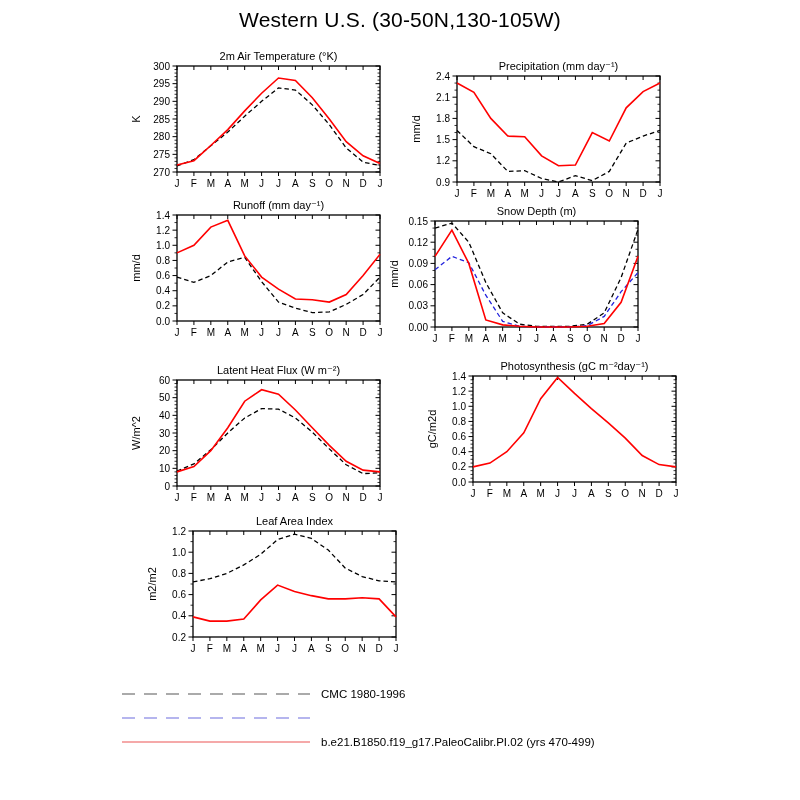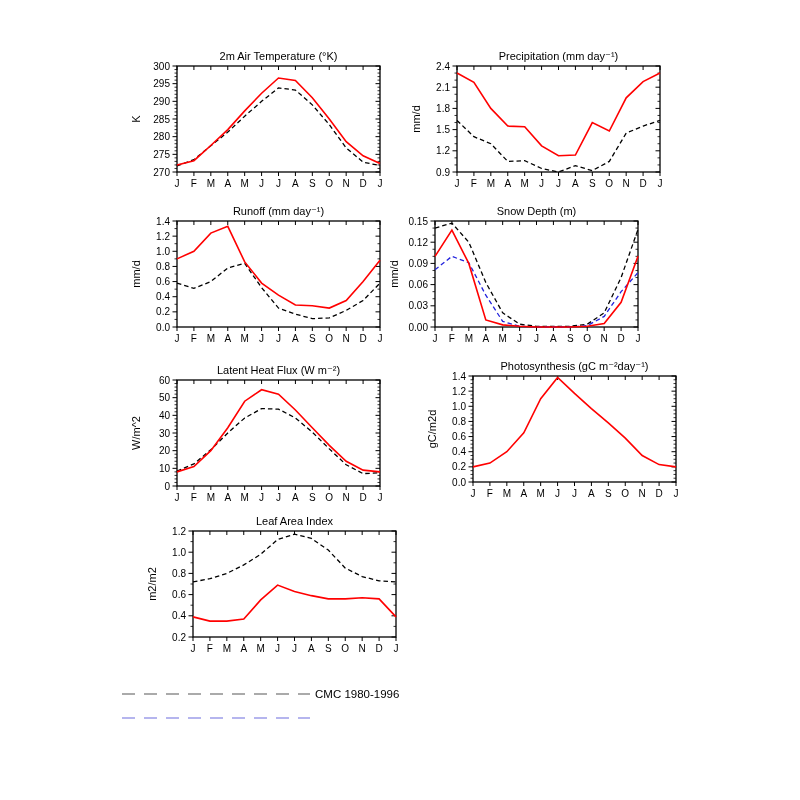--- a/index.html
+++ b/index.html
@@ -6,27 +6,28 @@
   body{width:800px;height:800px;position:relative;overflow:hidden;
        font-family:"Liberation Sans","DejaVu Sans",sans-serif;color:#000;}
   .page{position:absolute;left:0;top:0;width:800px;height:800px;background:#fff;}
   .main-title{position:absolute;left:0;top:8px;width:800px;text-align:center;
               font-size:21px;font-weight:normal;margin:0;letter-spacing:0.2px;}
   .chart{position:absolute;width:280px;height:152px;text-decoration:underline;}
   .chart-svg{display:block;width:280px;height:152px;}
   .legend{position:absolute;left:120px;top:682px;width:670px;}
   .legend-row{display:flex;align-items:center;height:24px;}
   .legend-line{width:192px;height:24px;flex:0 0 192px;}
-  .legend-label{font-size:11.5px;margin-left:3px;white-space:nowrap;}
+  .legend-label{font-size:11.5px;margin-left:9px;white-space:nowrap;}
 </style>
 </head>
 <body>
 
 <div class="page">
 
+  <h1 class="main-title">Western U.S. (30-50N,130-105W)</h1>
 
   <div class="chart" style="left:130px;top:50px">
     <svg class="chart-svg" viewBox="0 0 280 152">
         <text x="148.5" y="10" text-anchor="middle" font-size="11" fill="#000000">2m Air Temperature (°K)</text>
         <text x="10" y="69" text-anchor="middle" font-size="11" fill="#000000" transform="rotate(-90 10 69)">K</text>
         <rect x="47" y="16" width="203" height="106" fill="none" stroke="#000000" stroke-width="1.3"></rect>
         <line x1="47" y1="122" x2="47" y2="126" stroke="#000000" stroke-width="1"></line>
         <line x1="47" y1="16" x2="47" y2="20" stroke="#000000" stroke-width="1"></line>
         <text x="47" y="137" text-anchor="middle" font-size="10" fill="#000000">J</text>
         <line x1="63.91666666666667" y1="122" x2="63.91666666666667" y2="126" stroke="#000000" stroke-width="1"></line>
@@ -131,21 +132,21 @@
         <line x1="44.5" y1="26.599999999999994" x2="47" y2="26.599999999999994" stroke="#000000" stroke-width="0.8"></line>
         <line x1="247.5" y1="26.599999999999994" x2="250" y2="26.599999999999994" stroke="#000000" stroke-width="0.8"></line>
         <line x1="44.5" y1="23.066666666666663" x2="47" y2="23.066666666666663" stroke="#000000" stroke-width="0.8"></line>
         <line x1="247.5" y1="23.066666666666663" x2="250" y2="23.066666666666663" stroke="#000000" stroke-width="0.8"></line>
         <line x1="44.5" y1="19.53333333333333" x2="47" y2="19.53333333333333" stroke="#000000" stroke-width="0.8"></line>
         <line x1="247.5" y1="19.53333333333333" x2="250" y2="19.53333333333333" stroke="#000000" stroke-width="0.8"></line>
         <polyline points="47.0,115.99 63.9,109.63 80.8,95.85 97.8,82.07 114.7,66.17 131.6,51.33 148.5,37.91 165.4,40.03 182.3,54.87 199.3,74.65 216.2,97.97 233.1,112.11 250.0,115.64" fill="none" stroke="#000000" stroke-width="1.3" stroke-dasharray="4.5,3"></polyline>
         <polyline points="47.0,114.93 63.9,110.69 80.8,95.50 97.8,79.60 114.7,60.87 131.6,43.21 148.5,28.01 165.4,30.49 182.3,47.80 199.3,69.00 216.2,91.61 233.1,105.75 250.0,113.52" fill="none" stroke="#ff0000" stroke-width="1.6"></polyline>
       </svg>
   </div>
-  <div class="chart" style="left:410px;top:50px">
+  <div class="chart" style="left:410px;top:60px">
     <svg class="chart-svg" viewBox="0 0 280 152">
         <text x="148.5" y="10" text-anchor="middle" font-size="11" fill="#000000">Precipitation (mm day⁻¹)</text>
         <text x="10" y="69" text-anchor="middle" font-size="11" fill="#000000" transform="rotate(-90 10 69)">mm/d</text>
         <rect x="47" y="16" width="203" height="106" fill="none" stroke="#000000" stroke-width="1.3"></rect>
         <line x1="47" y1="122" x2="47" y2="126" stroke="#000000" stroke-width="1"></line>
         <line x1="47" y1="16" x2="47" y2="20" stroke="#000000" stroke-width="1"></line>
         <text x="47" y="137" text-anchor="middle" font-size="10" fill="#000000">J</text>
         <line x1="63.91666666666667" y1="122" x2="63.91666666666667" y2="126" stroke="#000000" stroke-width="1"></line>
         <line x1="63.91666666666667" y1="16" x2="63.91666666666667" y2="20" stroke="#000000" stroke-width="1"></line>
         <text x="63.91666666666667" y="137" text-anchor="middle" font-size="10" fill="#000000">F</text>
@@ -217,21 +218,21 @@
         <line x1="44.5" y1="44.266666666666666" x2="47" y2="44.266666666666666" stroke="#000000" stroke-width="0.8"></line>
         <line x1="247.5" y1="44.266666666666666" x2="250" y2="44.266666666666666" stroke="#000000" stroke-width="0.8"></line>
         <line x1="44.5" y1="30.13333333333334" x2="47" y2="30.13333333333334" stroke="#000000" stroke-width="0.8"></line>
         <line x1="247.5" y1="30.13333333333334" x2="250" y2="30.13333333333334" stroke="#000000" stroke-width="0.8"></line>
         <line x1="44.5" y1="23.066666666666677" x2="47" y2="23.066666666666677" stroke="#000000" stroke-width="0.8"></line>
         <line x1="247.5" y1="23.066666666666677" x2="250" y2="23.066666666666677" stroke="#000000" stroke-width="0.8"></line>
         <polyline points="47.0,70.41 63.9,86.67 80.8,93.73 97.8,111.40 114.7,110.69 131.6,118.47 148.5,122.00 165.4,115.64 182.3,120.59 199.3,111.40 216.2,83.13 233.1,76.07 250.0,70.41" fill="none" stroke="#000000" stroke-width="1.3" stroke-dasharray="4.5,3"></polyline>
         <polyline points="47.0,23.07 63.9,32.25 80.8,58.40 97.8,76.07 114.7,76.77 131.6,95.85 148.5,105.75 165.4,105.04 182.3,72.53 199.3,81.01 216.2,47.80 233.1,31.55 250.0,23.07" fill="none" stroke="#ff0000" stroke-width="1.6"></polyline>
       </svg>
   </div>
-  <div class="chart" style="left:130px;top:205px">
+  <div class="chart" style="left:130px;top:199px">
     <svg class="chart-svg" viewBox="0 0 280 152">
         <text x="148.5" y="10" text-anchor="middle" font-size="11" fill="#000000">Runoff (mm day⁻¹)</text>
         <text x="10" y="69" text-anchor="middle" font-size="11" fill="#000000" transform="rotate(-90 10 69)">mm/d</text>
         <rect x="47" y="16" width="203" height="106" fill="none" stroke="#000000" stroke-width="1.3"></rect>
         <line x1="47" y1="122" x2="47" y2="126" stroke="#000000" stroke-width="1"></line>
         <line x1="47" y1="16" x2="47" y2="20" stroke="#000000" stroke-width="1"></line>
         <text x="47" y="137" text-anchor="middle" font-size="10" fill="#000000">J</text>
         <line x1="63.91666666666667" y1="122" x2="63.91666666666667" y2="126" stroke="#000000" stroke-width="1"></line>
         <line x1="63.91666666666667" y1="16" x2="63.91666666666667" y2="20" stroke="#000000" stroke-width="1"></line>
         <text x="63.91666666666667" y="137" text-anchor="middle" font-size="10" fill="#000000">F</text>
@@ -709,15 +710,21 @@
       <svg class="legend-line" viewBox="0 0 192 24">
           <line x1="2" y1="12" x2="190" y2="12" stroke="#aaaaaa" stroke-width="2.2" stroke-dasharray="13,9"></line>
         </svg>
       <span class="legend-label">CMC 1980-1996</span>
     </div>
     <div class="legend-row">
       <svg class="legend-line" viewBox="0 0 192 24">
           <line x1="2" y1="12" x2="190" y2="12" stroke="#b5b5ee" stroke-width="2.2" stroke-dasharray="13,9"></line>
         </svg>
     </div>
+    <div class="legend-row">
+      <svg class="legend-line" viewBox="0 0 192 24">
+          <line x1="2" y1="12" x2="190" y2="12" stroke="#f5a9a9" stroke-width="1.8"></line>
+        </svg>
+      <span class="legend-label">b.e21.B1850.f19_g17.PaleoCalibr.PI.02 (yrs 470-499)</span>
+    </div>
   </div>
 
 </div>
 
 </body></html>

